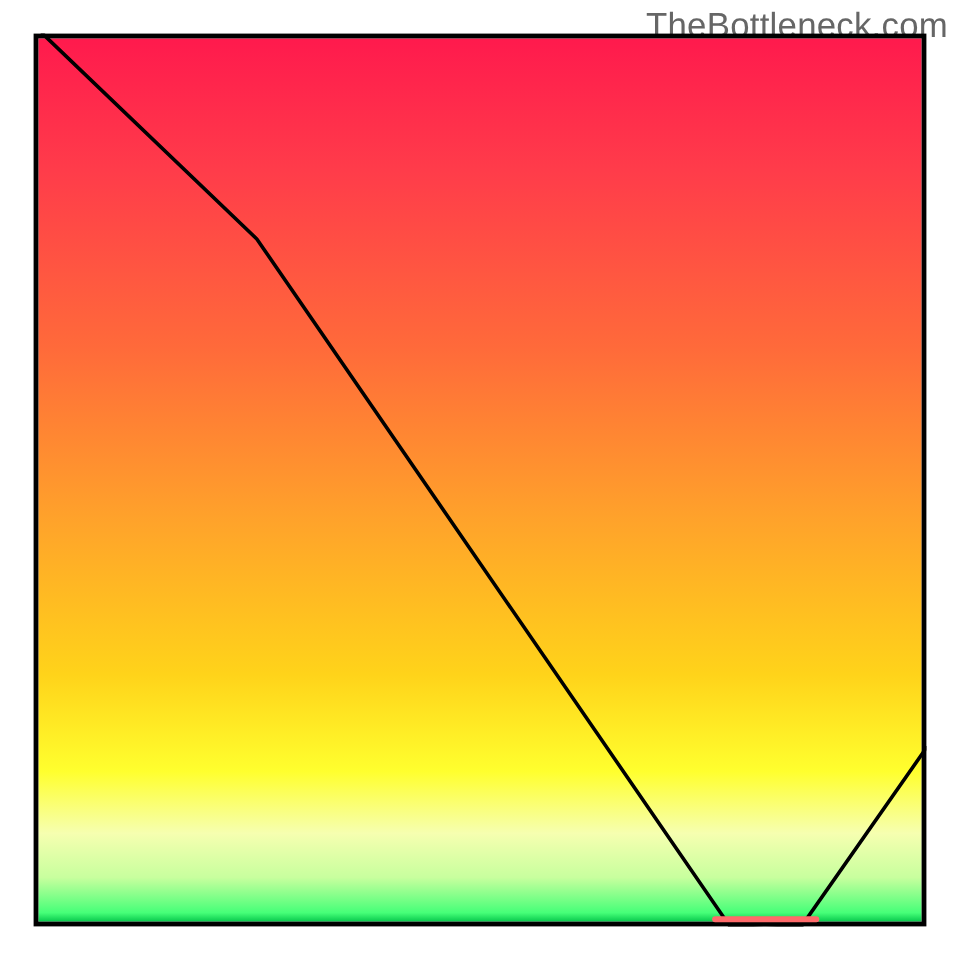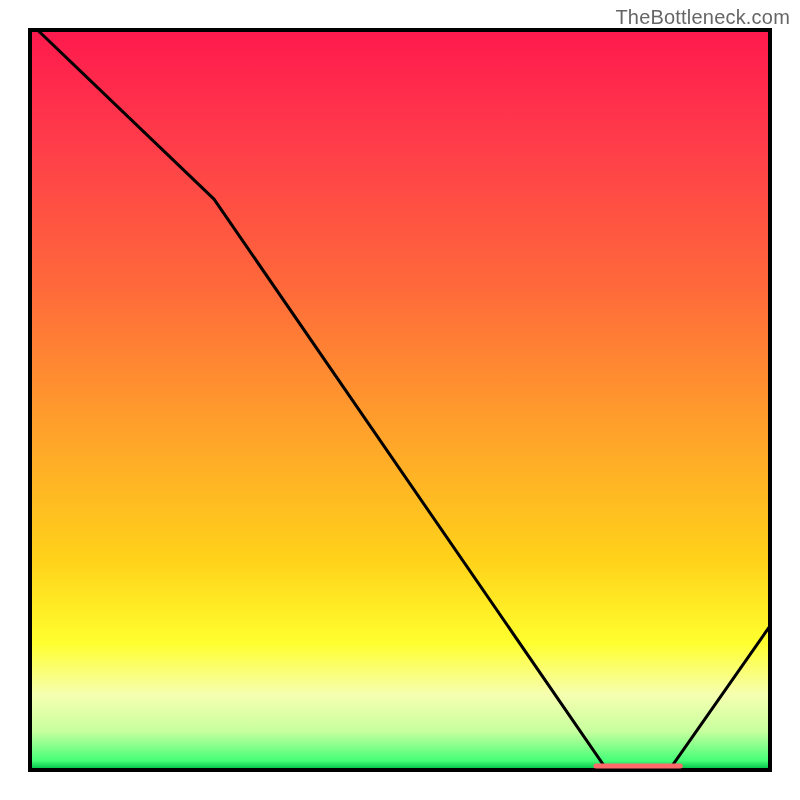--- a/index.html
+++ b/index.html
@@ -12,21 +12,21 @@
   }
   .wrap {
     position: relative;
     width: 800px;
     height: 800px;
   }
   .watermark {
     position: absolute;
     top: 6px;
     right: 10px;
-    font-size: 20px;
+    font-size: 29px;
     color: #666;
     font-weight: 500;
     letter-spacing: 0.2px;
   }
   .plot-outer {
     position: absolute;
     left: 28px;
     top: 28px;
     width: 744px;
     height: 744px;

